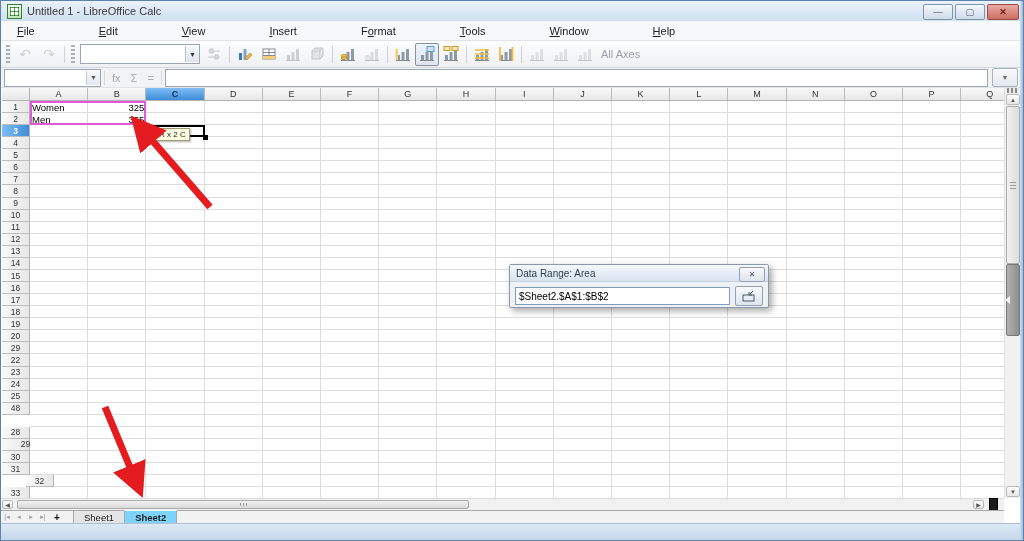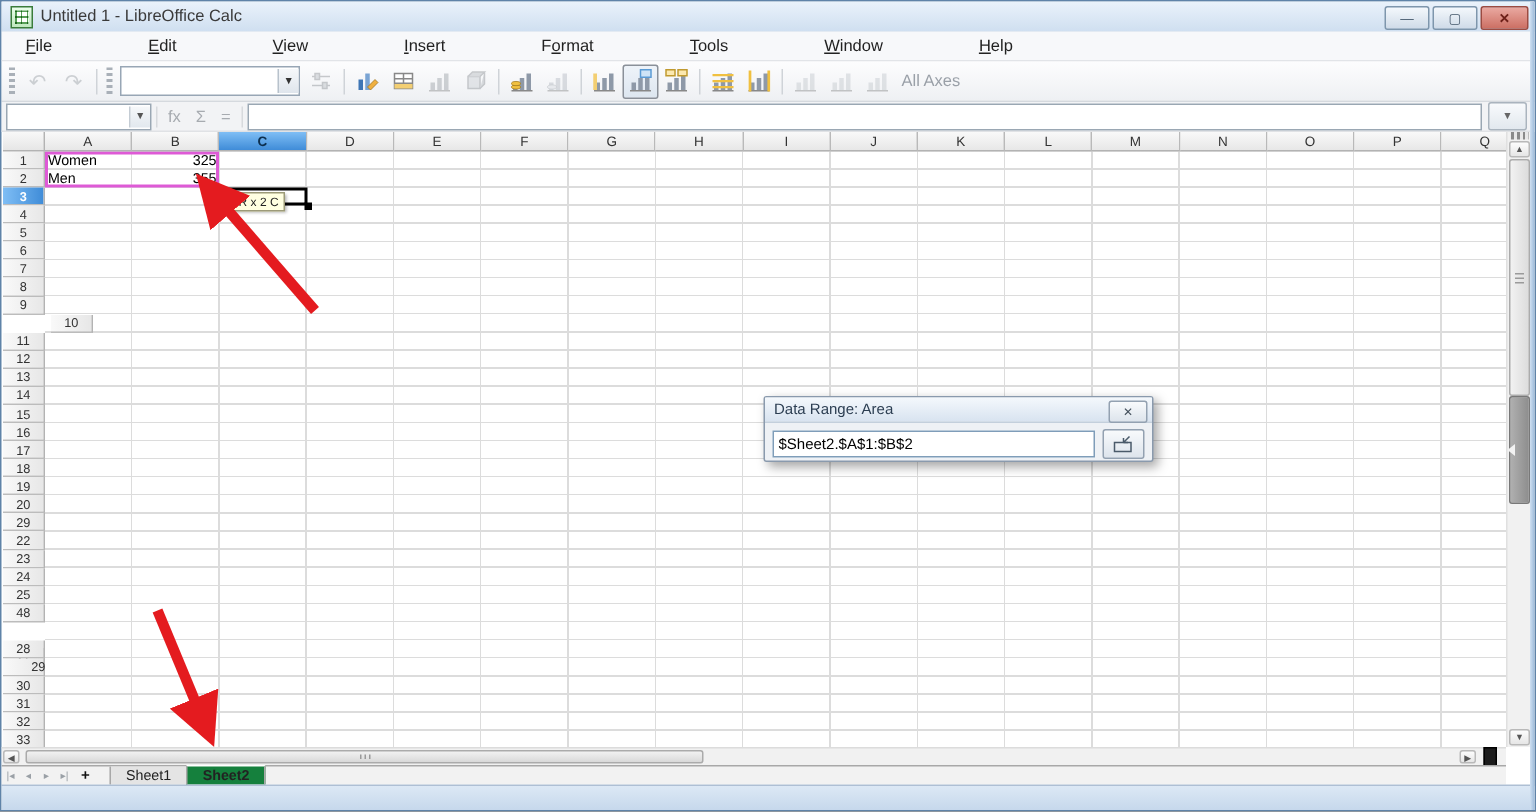--- a/index.html
+++ b/index.html
@@ -82,21 +82,21 @@
   .hscroll{position:absolute;left:0;top:497px;width:1003px;height:12px;background:#f1f1f1;border-top:1px solid #dcdcdc;box-sizing:border-box;}
   .hthumb{position:absolute;top:1px;height:9px;background:linear-gradient(#f2f2f2,#d9d9d9);border:1px solid #ababab;border-radius:2px;box-sizing:border-box;}
   .hthumb .ridges{position:absolute;top:2px;bottom:2px;left:50%;width:1px;background:#9a9a9a;box-shadow:-3px 0 0 #9a9a9a,3px 0 0 #9a9a9a;}
   .hsplit{position:absolute;left:988px;top:497px;width:9px;height:14px;background:#1c1c1c;border:1px solid #000;box-sizing:border-box;}
   
   .tabbar{position:absolute;left:0;top:509px;width:1003px;height:13px;background:#f2f2f2;border-top:1px solid #a8a8a8;
     display:flex;align-items:stretch;box-sizing:border-box;}
   .tab-nav{width:12px;display:flex;align-items:center;justify-content:center;font-size:7px;color:#9aa0a6;}
   .tab-add{width:16px;display:flex;align-items:center;justify-content:center;font-size:10px;font-weight:bold;color:#111;}
   .tab{padding:0 10px;display:flex;align-items:center;font-size:9.5px;color:#222;border-left:1px solid #a8a8a8;border-right:1px solid #a8a8a8;background:#e4e4e4;margin-left:-1px;}
-  .tab.active{background:#15803d;font-weight:bold;border-top:1px solid #fff;margin-top:-1px;}
+  .tab.active{background:#7dd3fc;font-weight:bold;border-top:1px solid #fff;margin-top:-1px;}
   .tab.first{margin-left:8px;}
   
   .bottomband{position:absolute;left:0;top:522px;width:100%;height:19px;background:linear-gradient(#dce8f5,#c2d5ea);border-top:1px solid #aebfd4;}
   .rightframe{position:absolute;right:0;top:0;width:3px;height:100%;background:linear-gradient(to right,#cfe0f2,#9dbbda);}
   
   .dlg{position:absolute;left:508px;top:263px;width:260px;height:44px;border:1px solid #8a9aad;border-radius:2px;
     background:#eef1f5;box-shadow:3px 3px 7px rgba(0,0,0,.35);box-sizing:border-box;}
   .dlg-title{height:17px;background:linear-gradient(#f4f8fc,#d8e3f0);border-bottom:1px solid #c3cfdc;
     display:flex;align-items:center;padding:0 6px;font-size:10px;color:#2c3e52;box-sizing:border-box;}
   .dlg-close{position:absolute;right:3px;top:2px;width:24px;height:13px;border:1px solid #93a1b1;border-radius:2px;
@@ -369,21 +369,21 @@
     <div id="rowhdrs">
         <div class="rowhdr" style="top: 13px; height: 12.07px;">1</div>
         <div class="rowhdr" style="top: 25.07px; height: 12.07px;">2</div>
         <div class="rowhdr sel" style="top: 37.14px; height: 12.07px;">3</div>
         <div class="rowhdr" style="top: 49.21px; height: 12.07px;">4</div>
         <div class="rowhdr" style="top: 61.28px; height: 12.07px;">5</div>
         <div class="rowhdr" style="top: 73.35px; height: 12.07px;">6</div>
         <div class="rowhdr" style="top: 85.42px; height: 12.07px;">7</div>
         <div class="rowhdr" style="top: 97.49px; height: 12.07px;">8</div>
         <div class="rowhdr" style="top: 109.56px; height: 12.07px;">9</div>
-        <div class="rowhdr" style="top: 121.63px; height: 12.07px; margin-left: 32px;">10</div>
+        <div class="rowhdr" style="top: 121.63px; height: 12.07px;">10</div>
         <div class="rowhdr" style="top: 133.7px; height: 12.07px;">11</div>
         <div class="rowhdr" style="top: 145.77px; height: 12.07px;">12</div>
         <div class="rowhdr" style="top: 157.84px; height: 12.07px;">13</div>
         <div class="rowhdr" style="top: 169.91px; height: 12.07px;">14</div>
         <div class="rowhdr" style="top: 181.98px; height: 12.07px;">15</div>
         <div class="rowhdr" style="top: 194.05px; height: 12.07px;">16</div>
         <div class="rowhdr" style="top: 206.12px; height: 12.07px;">17</div>
         <div class="rowhdr" style="top: 218.19px; height: 12.07px;">18</div>
         <div class="rowhdr" style="top: 230.26px; height: 12.07px;">19</div>
         <div class="rowhdr" style="top: 242.33px; height: 12.07px;">20</div>
@@ -391,21 +391,21 @@
         <div class="rowhdr" style="top: 266.47px; height: 12.07px;">22</div>
         <div class="rowhdr" style="top: 278.54px; height: 12.07px;">23</div>
         <div class="rowhdr" style="top: 290.61px; height: 12.07px;">24</div>
         <div class="rowhdr" style="top: 302.68px; height: 12.07px;">25</div>
         <div class="rowhdr" style="top: 314.75px; height: 12.07px;">48</div>
         <div class="rowhdr" style="top: 344px; height: 12.07px;">27</div>
         <div class="rowhdr" style="top: 338.89px; height: 12.07px;">28</div>
         <div class="rowhdr" style="top: 350.96px; height: 12.07px; padding-left: 20px;">29</div>
         <div class="rowhdr" style="top: 363.03px; height: 12.07px;">30</div>
         <div class="rowhdr" style="top: 375.1px; height: 12.07px;">31</div>
-        <div class="rowhdr" style="top: 387.17px; height: 12.07px;">32</div>
+        <div class="rowhdr" style="top: 387.17px; height: 12.07px; margin-left: 24px;">32</div>
         <div class="rowhdr" style="top: 399.24px; height: 12.07px;">33</div>
       </div>
     <div class="corner"></div>
   </div>
 
   <div class="vscroll">
     <div class="vsplit"></div>
     <div class="sb-arrow" style="left:1px;top:6px;width:14px;height:11px;">▲</div>
     <div class="vthumb" style="top:18px;height:158px;">
         <div class="ridges"></div>

